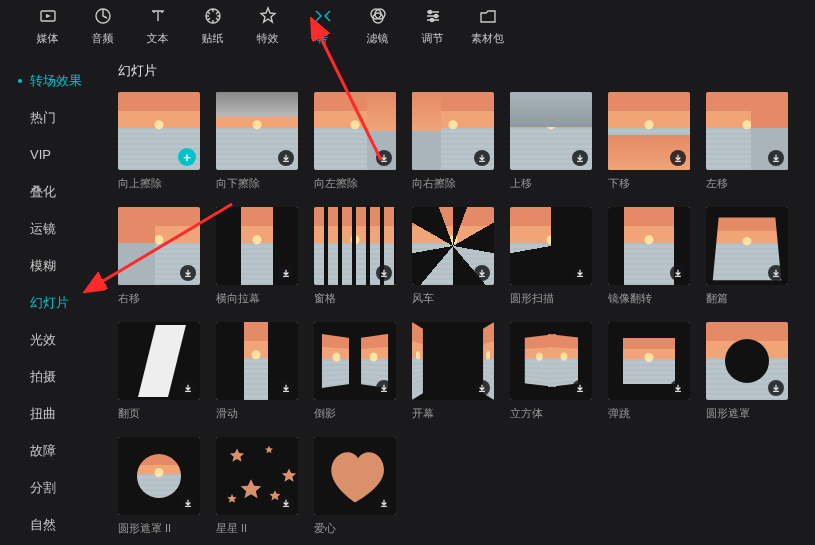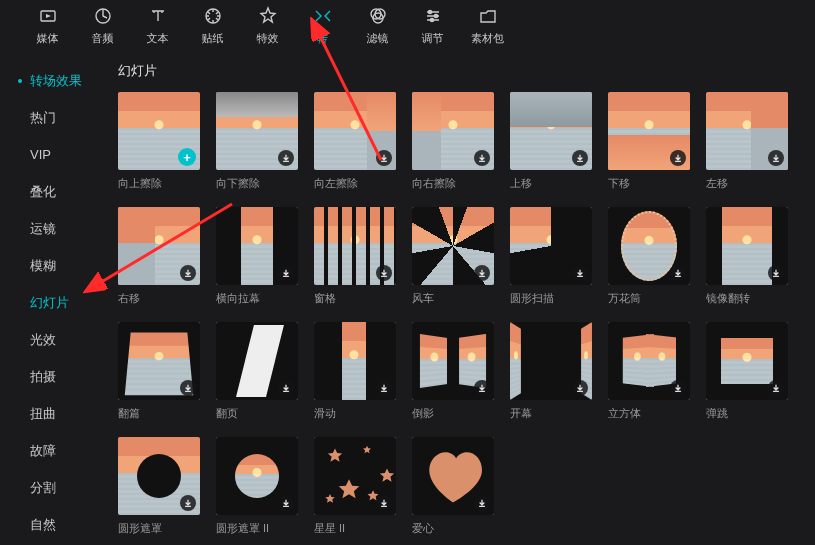--- a/index.html
+++ b/index.html
@@ -328,36 +328,20 @@
           <div class="thumb">
             <div class="oc"></div>
             <div style="position:absolute;inset:0;background:conic-gradient(#111 0 260deg,transparent 260deg);"></div>
             <div class="dl">
               <svg viewBox="0 0 12 12">
                 <path d="M6 2v6M3.2 5.5L6 8.3l2.8-2.8M2.5 10h7"></path>
               </svg>
             </div>
           </div>
           <div class="label">圆形扫描</div>
-        </div>
-        <div class="card">
-          <div class="thumb">
-            <div class="oc"></div>
-            <div style="position:absolute;inset:0;background:#111;"></div>
-            <div style="position:absolute;left:50%;top:50%;width:56px;height:70px;transform:translate(-50%,-50%);border-radius:50%;overflow:hidden;">
-              <div class="oc"></div>
-            </div>
-            <div style="position:absolute;left:50%;top:50%;width:56px;height:70px;transform:translate(-50%,-50%);border-radius:50%;border:2px dotted #e7c39a;"></div>
-            <div class="dl">
-              <svg viewBox="0 0 12 12">
-                <path d="M6 2v6M3.2 5.5L6 8.3l2.8-2.8M2.5 10h7"></path>
-              </svg>
-            </div>
-          </div>
-          <div class="label">万花筒</div>
         </div>
         <div class="card">
           <div class="thumb">
             <div class="oc"></div>
             <div style="position:absolute;inset:0;background:#111;"></div>
             <div style="position:absolute;left:20%;right:20%;top:0;bottom:0;">
               <div class="oc"></div>
             </div>
             <div class="dl">
               <svg viewBox="0 0 12 12">

